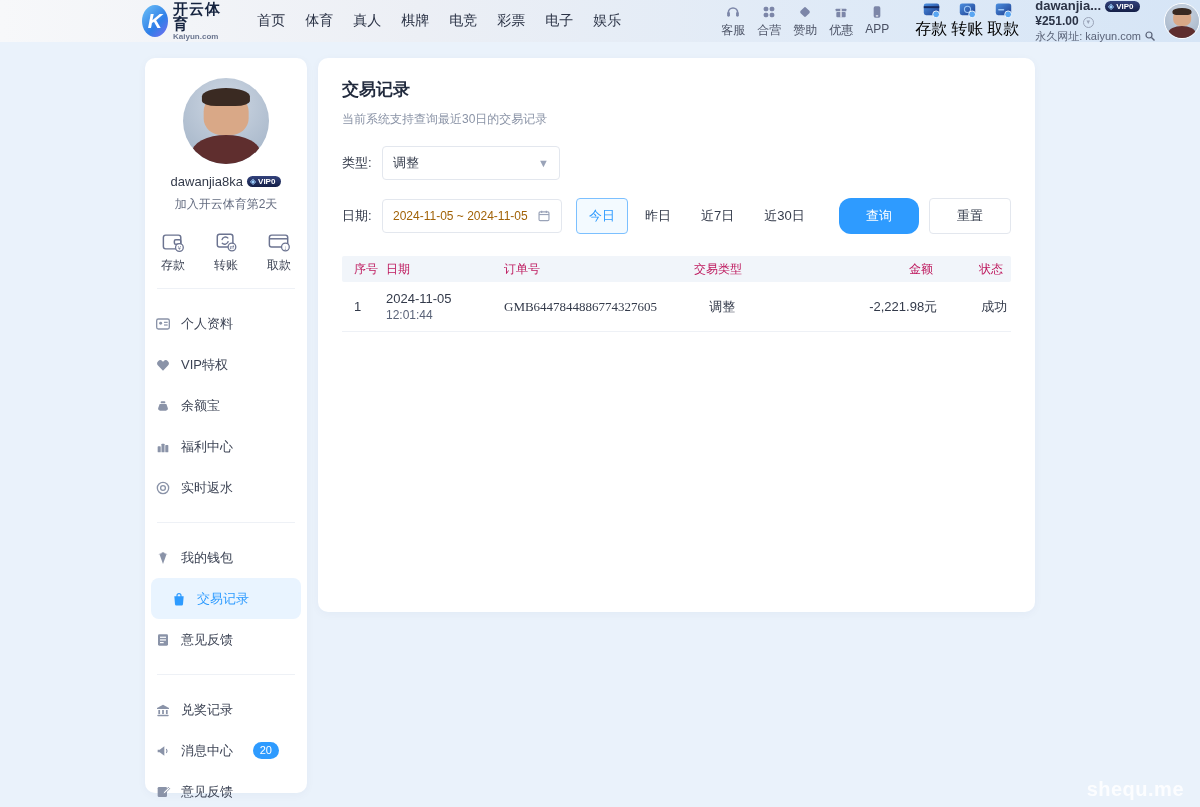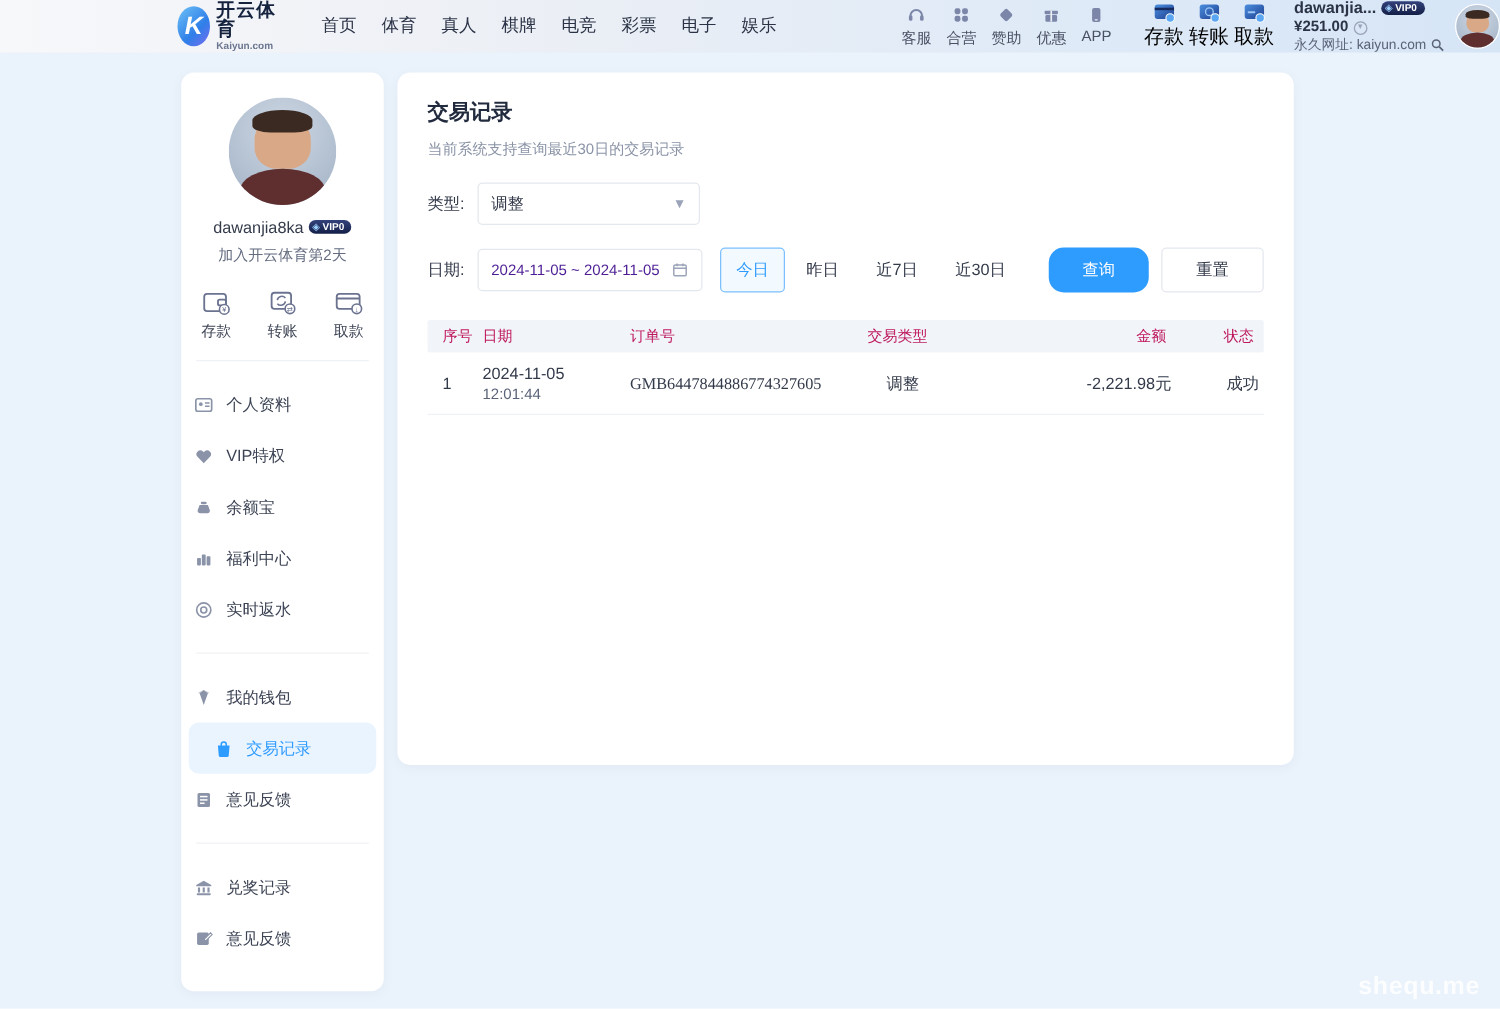--- a/index.html
+++ b/index.html
@@ -94,21 +94,21 @@
   .filter-row { display:flex; align-items:center; margin-top:18px; }
   .f-label { font-size:13px; color:#333a4a; width:40px; flex:0 0 auto; }
   .select-box {
     width:178px; height:34px; border:1px solid #e3e7ee; border-radius:4px;
     display:flex; align-items:center; padding:0 10px; font-size:13px; color:#333a4a;
     cursor:pointer; background:#fff;
   }
   .select-box .chev { margin-left:auto; color:#9aa3b8; font-size:11px; }
   .date-box {
     width:180px; height:34px; border:1px solid #e3e7ee; border-radius:4px;
-    display:flex; align-items:center; padding:0 10px; font-size:12px; color:#4c1d95;
+    display:flex; align-items:center; padding:0 10px; font-size:12px; color:#a16207;
     cursor:pointer; background:#fff;
   }
   .date-box .cal { margin-left:auto; color:#9aa3b8; }
   .range-btns { display:flex; align-items:center; margin-left:14px; }
   .range-btn { font-size:13px; color:#333a4a; padding:8px 12px; cursor:pointer; border:1px solid transparent; border-radius:4px; margin-right:4px; white-space:nowrap; }
   .range-btn.active { color:#2e9bff; border-color:#7cc0ff; background:#f3faff; }
   .action-btns { margin-left:auto; display:flex; }
   .btn-query {
     width:80px; height:36px; background:#2e9bff; color:#fff; font-size:13px;
     border:none; border-radius:12px; cursor:pointer;
@@ -434,20 +434,30 @@
             <rect x="10.7" y="12" width="2.6" height="6"></rect>
             <rect x="16.4" y="12" width="2.6" height="6"></rect>
             <rect x="3.5" y="19" width="17" height="2.2" rx="1"></rect>
           </svg>
         </span>
       <span>兑奖记录</span>
     </div>
     <div class="menu-item">
       <span class="mi">
           <svg width="16" height="16" viewBox="0 0 24 24" fill="currentColor">
+            <path d="M4 10v4h3l7 5V5l-7 5z"></path>
+            <path d="M17 9a5 5 0 0 1 0 6" fill="none" stroke="currentColor" stroke-width="1.8"></path>
+          </svg>
+        </span>
+      <span>消息中心</span>
+      <span class="count-badge">20</span>
+    </div>
+    <div class="menu-item">
+      <span class="mi">
+          <svg width="16" height="16" viewBox="0 0 24 24" fill="currentColor">
             <rect x="4" y="4.5" width="14" height="15" rx="2"></rect>
             <path d="M13 12l7-7 2 2-7 7-2.6.6z" fill="#fff" stroke="currentColor" stroke-width="1.4"></path>
           </svg>
         </span>
       <span>意见反馈</span>
     </div>
 
   </div>
 
   <div class="main-card">

